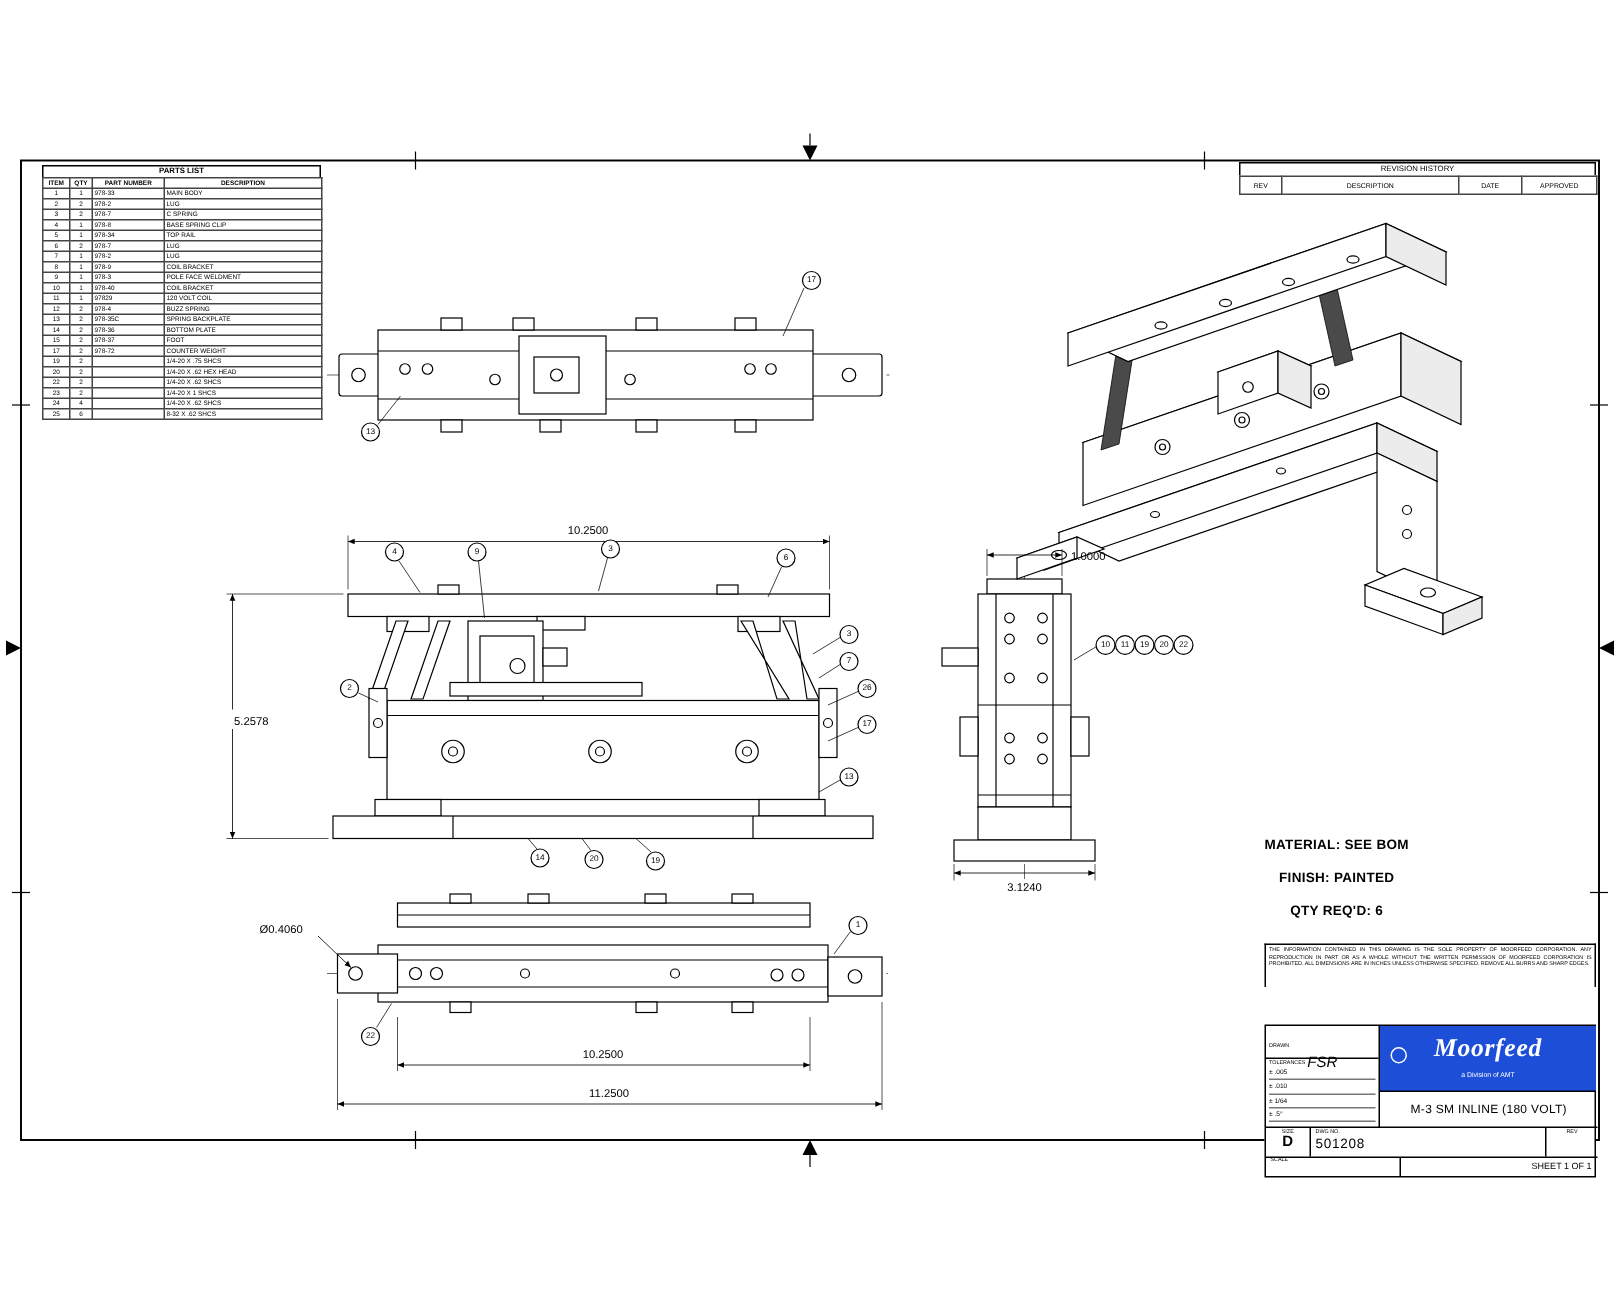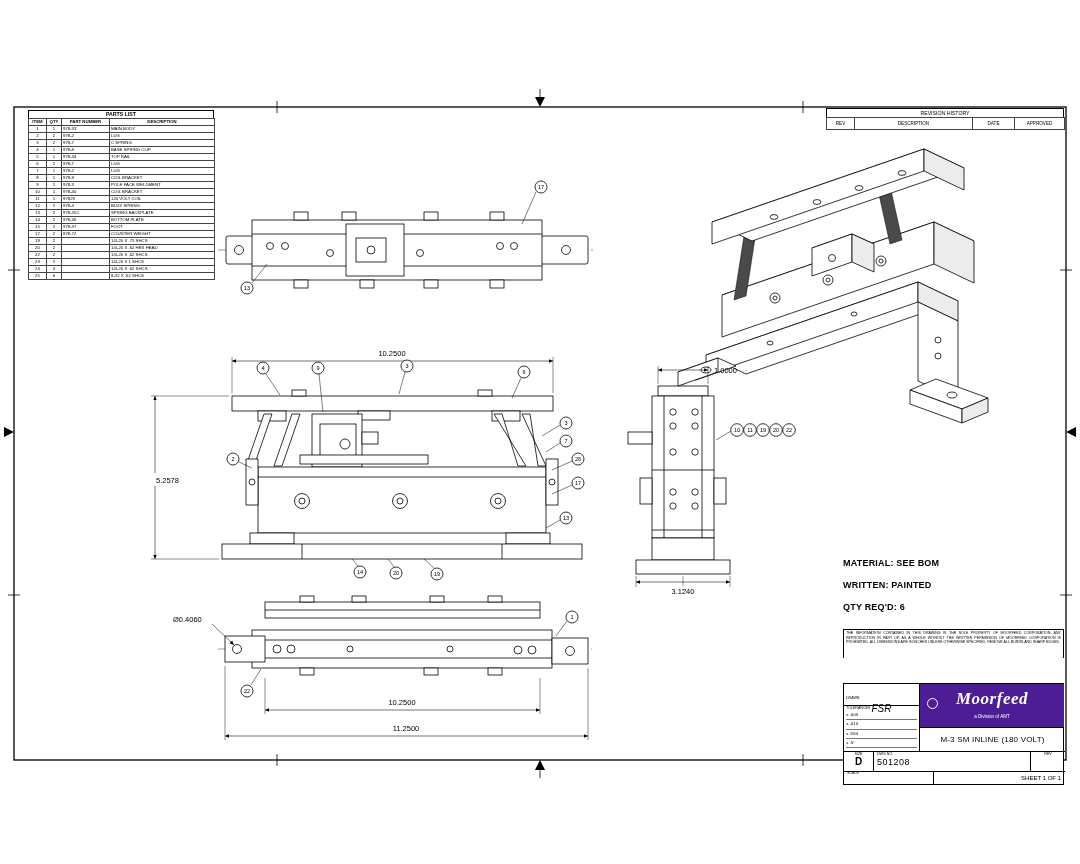--- a/index.html
+++ b/index.html
@@ -30,34 +30,34 @@
   .parts-list td:nth-child(1),.parts-list td:nth-child(2){text-align:center;}
 
   
   .rev-block{position:absolute;left:826px;top:108px;width:238px;}
   .rev-title{border:1px solid #000;border-bottom:none;font-size:5.2px;text-align:center;height:8px;line-height:8px;background:#fff;}
   .rev-block table{width:100%;table-layout:fixed;border-collapse:collapse;border:1px solid #000;background:#fff;}
   .rev-block th{border:0.5px solid #444;font-size:4.6px;font-weight:normal;height:9px;text-align:center;overflow:hidden;white-space:nowrap;}
 
   
   .notes{position:absolute;left:843px;top:556px;font-size:9px;font-weight:bold;letter-spacing:.2px;}
-  .notes div{height:22px;line-height:14px;}
+  .notes div{height:22px;line-height:14px;text-align:center;}
 
   
   .disclaimer{position:absolute;left:843px;top:629px;width:221px;height:29px;box-sizing:border-box;border:1px solid #000;border-bottom:none;padding:1px 2px;font-size:3.6px;line-height:1.3;text-align:justify;background:#fff;}
 
   
   .title-block{position:absolute;left:843px;top:683px;width:221px;height:102px;box-sizing:border-box;border:1.2px solid #000;background:#fff;padding-left:48px;}
   .title-block .lbl{font-size:3.6px;line-height:1.1;}
   .tb-left{position:absolute;left:0;top:0;width:76px;height:68px;box-sizing:border-box;border-right:0.8px solid #000;border-bottom:0.8px solid #000;}
   .tb-drawn{height:22px;box-sizing:border-box;border-bottom:0.6px solid #000;padding:1px 2px;}
   .drawn-val{display:block;font-style:italic;font-size:10px;text-align:center;margin-top:0px;}
   .tb-tol{padding:1px 2px;}
   .tb-tol .tol-line{font-size:4.4px;line-height:1.9;border-bottom:0.4px solid #777;}
-  .tb-logo{position:absolute;left:76px;top:0;width:144px;height:44px;box-sizing:border-box;background:#4c1d95;border-bottom:0.8px solid #000;color:#fff;text-align:center;}
+  .tb-logo{position:absolute;left:76px;top:0;width:144px;height:44px;box-sizing:border-box;background:#1d4ed8;border-bottom:0.8px solid #000;color:#fff;text-align:center;}
   .logo-emblem{position:absolute;left:7px;top:14px;width:9px;height:9px;border:1.4px solid #fff;border-radius:50%;}
   .logo-text{font-family:"Liberation Serif",serif;font-style:italic;font-weight:bold;font-size:17px;line-height:30px;letter-spacing:.5px;}
   .logo-sub{font-size:4.6px;line-height:5px;}
   .tb-title{position:absolute;left:76px;top:44px;width:145px;height:24px;box-sizing:border-box;border-bottom:0.8px solid #000;font-size:8px;text-align:center;line-height:24px;letter-spacing:.2px;}
   .tb-row1{position:absolute;left:0;top:68px;width:221px;height:20px;box-sizing:border-box;border-bottom:0.8px solid #000;display:flex;}
   .tb-size{width:30px;box-sizing:border-box;border-right:0.6px solid #000;text-align:center;padding-top:1px;}
   .size-val{font-size:10px;font-weight:bold;line-height:10px;}
   .tb-dwg{flex:1;box-sizing:border-box;border-right:0.6px solid #000;padding:1px 3px;}
   .dwg-val{font-size:9px;line-height:10px;letter-spacing:.5px;}
   .tb-rev{width:34px;box-sizing:border-box;text-align:center;padding-top:1px;}
@@ -573,21 +573,21 @@
           <th>DESCRIPTION</th>
           <th>DATE</th>
           <th>APPROVED</th>
         </tr>
       </thead>
     </table>
   </div>
 
   <div class="notes">
     <div>MATERIAL: SEE BOM</div>
-    <div>WRITTEN: PAINTED</div>
+    <div>FINISH: PAINTED</div>
     <div>QTY REQ'D: 6</div>
   </div>
 
   <div class="disclaimer">THE INFORMATION CONTAINED IN THIS DRAWING IS THE SOLE PROPERTY OF MOORFEED CORPORATION. ANY REPRODUCTION IN PART OR AS A WHOLE WITHOUT THE WRITTEN PERMISSION OF MOORFEED CORPORATION IS PROHIBITED. ALL DIMENSIONS ARE IN INCHES UNLESS OTHERWISE SPECIFIED. REMOVE ALL BURRS AND SHARP EDGES.</div>
 
   <div class="title-block">
     <div class="tb-left">
       <div class="tb-drawn">
         <span class="lbl">DRAWN</span>
         <span class="drawn-val">FSR</span>

